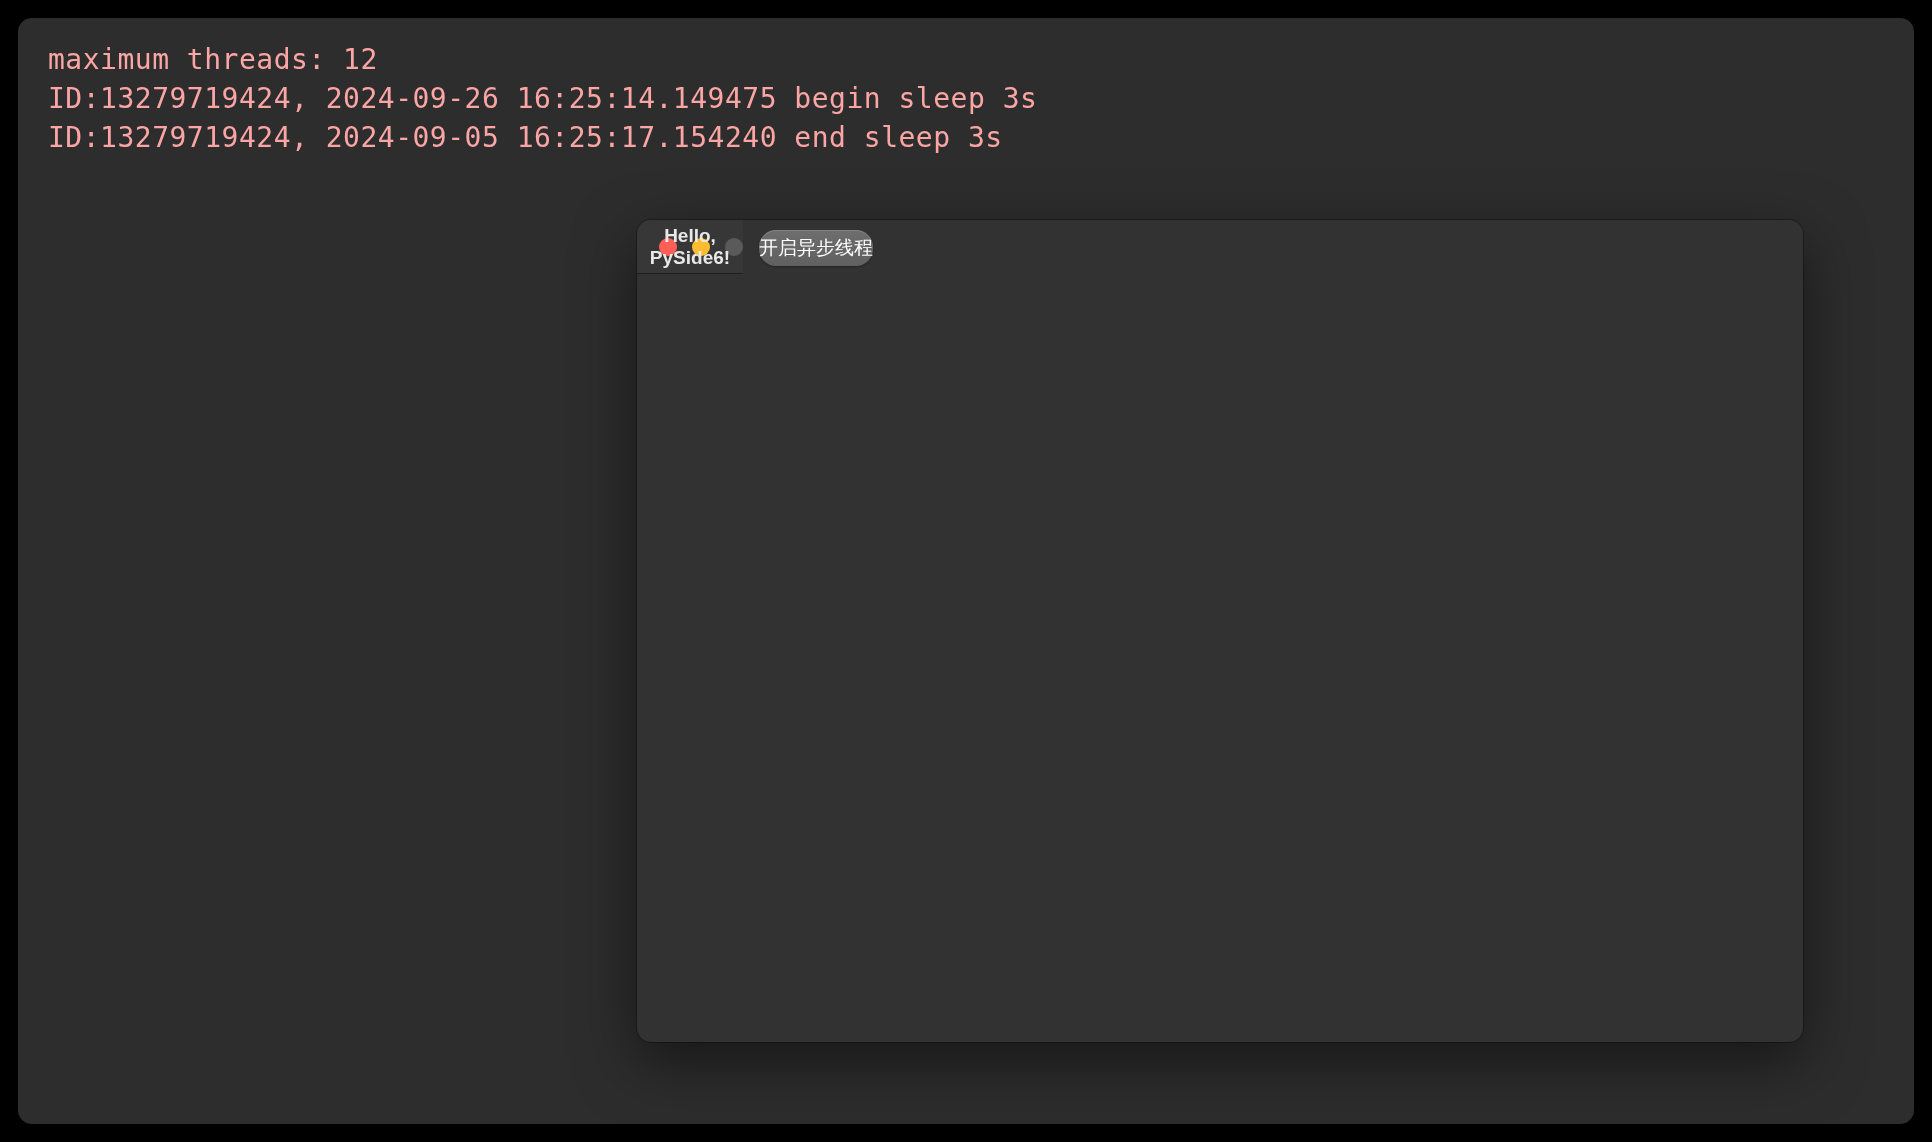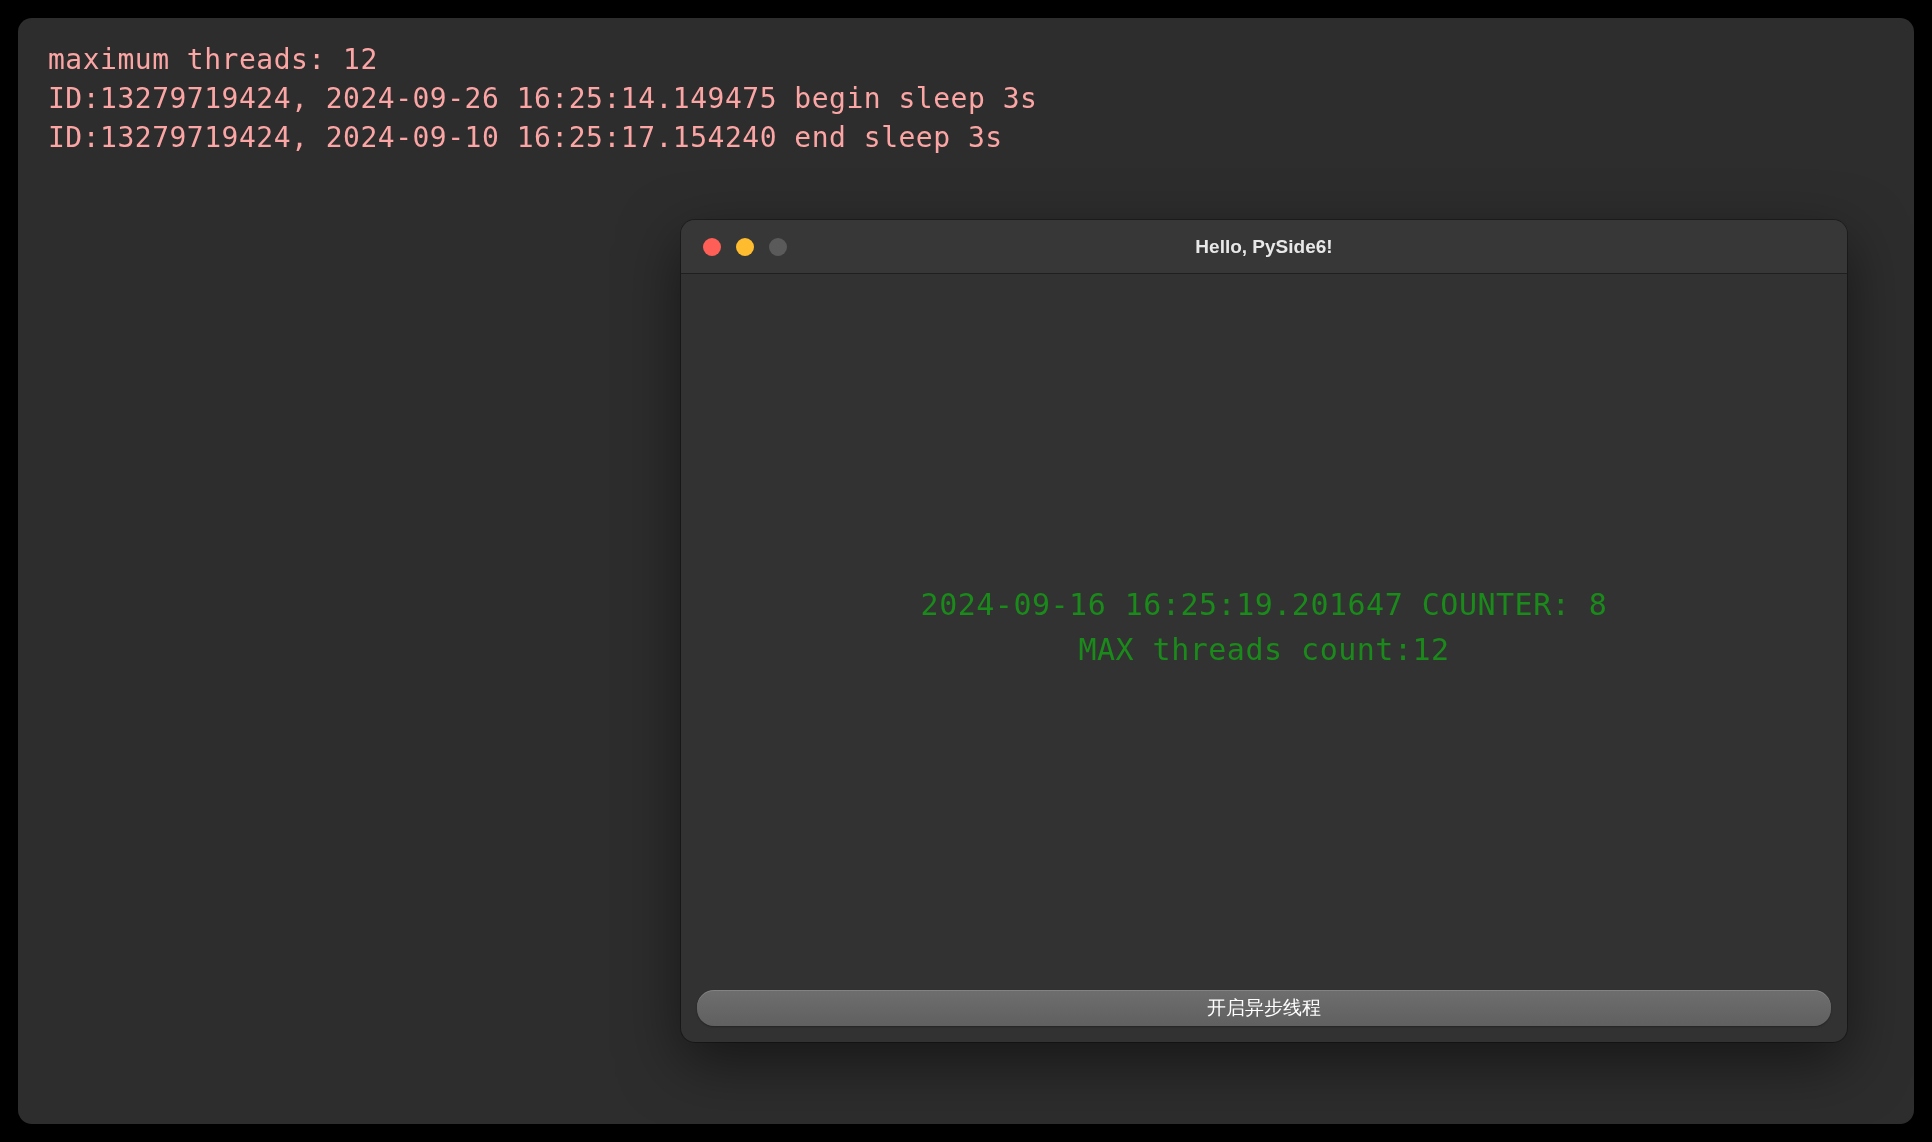--- a/index.html
+++ b/index.html
@@ -39,23 +39,22 @@
     .app-window {
       position: absolute;
       top: 220px;
       left: 637px;
       width: 1166px;
       height: 822px;
       background: #323232;
       border-radius: 14px;
       box-shadow: 0 20px 60px rgba(0,0,0,0.5), 0 0 0 1px rgba(0,0,0,0.3);
       display: flex;
-      flex-direction: column;
+      flex-direction: row;
       overflow: hidden;
-      margin-left: 44px;
     }
 
     .title-bar {
       height: 54px;
       background: #373737;
       border-bottom: 1px solid #1f1f1f;
       display: flex;
       align-items: center;
       position: relative;
       flex-shrink: 0;
@@ -133,36 +132,30 @@
       cursor: pointer;
       box-shadow: inset 0 1px 0 rgba(255,255,255,0.15), 0 1px 2px rgba(0,0,0,0.3);
     }
   </style>
 </head>
 <body>
 
 <div class="terminal-window">
   <div class="terminal-line">maximum threads: 12</div>
   <div class="terminal-line">ID:13279719424, 2024-09-26 16:25:14.149475 begin sleep 3s</div>
-  <div class="terminal-line">ID:13279719424, 2024-09-10 16:25:17.154240 end sleep 3s</div>
+  <div class="terminal-line">ID:13279719424, 2024-09-05 16:25:17.154240 end sleep 3s</div>
 </div>
 
 <div class="app-window">
   <div class="title-bar">
     <div class="traffic-lights">
       <div class="traffic-light traffic-close"></div>
       <div class="traffic-light traffic-minimize"></div>
       <div class="traffic-light traffic-zoom"></div>
     </div>
     <div class="window-title">Hello, PySide6!</div>
   </div>
 
-  <div class="app-content">
-    <div class="status-text">
-      <div>2024-09-16 16:25:19.201647 COUNTER: 8</div>
-      <div>MAX threads count:12</div>
-    </div>
-  </div>
 
   <div class="button-area">
     <button class="async-button">开启异步线程</button>
   </div>
 </div>
 
 </body></html>

